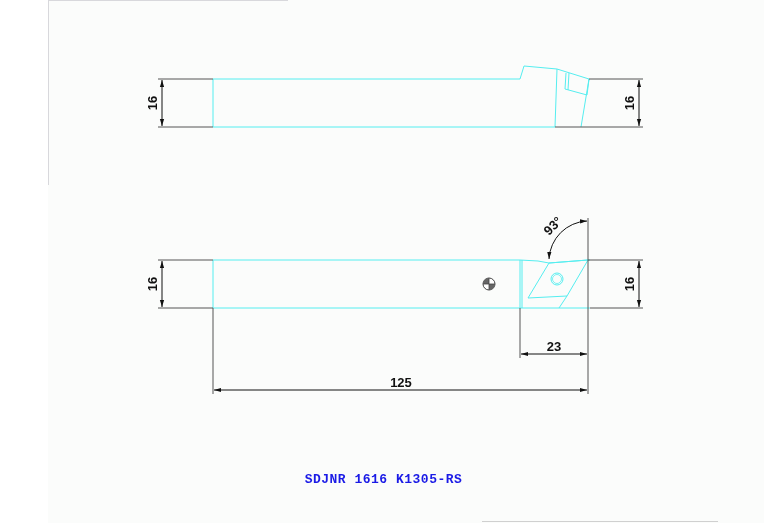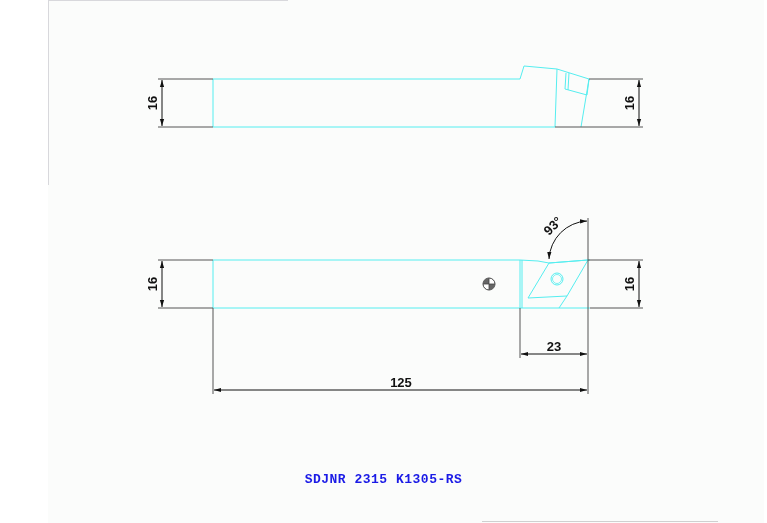--- a/index.html
+++ b/index.html
@@ -93,13 +93,13 @@
     <line x1="520" y1="308" x2="520" y2="358" stroke="#555" stroke-width="1"></line>
     <line x1="521" y1="354" x2="587" y2="354" stroke="#111" stroke-width="1" marker-start="url(#arr)" marker-end="url(#arr)"></line>
     <text class="dim" x="554" y="351" text-anchor="middle">23</text>
 
     <line x1="213" y1="308" x2="213" y2="394" stroke="#555" stroke-width="1"></line>
     <line x1="214" y1="390" x2="587" y2="390" stroke="#111" stroke-width="1" marker-start="url(#arr)" marker-end="url(#arr)"></line>
     <text class="dim" x="401" y="387" text-anchor="middle">125</text>
   </g>
 </svg>
 
-<div class="title">SDJNR 2315 K1305-RS</div>
+<div class="title">SDJNR 1616 K1305-RS</div>
 
 </body></html>

